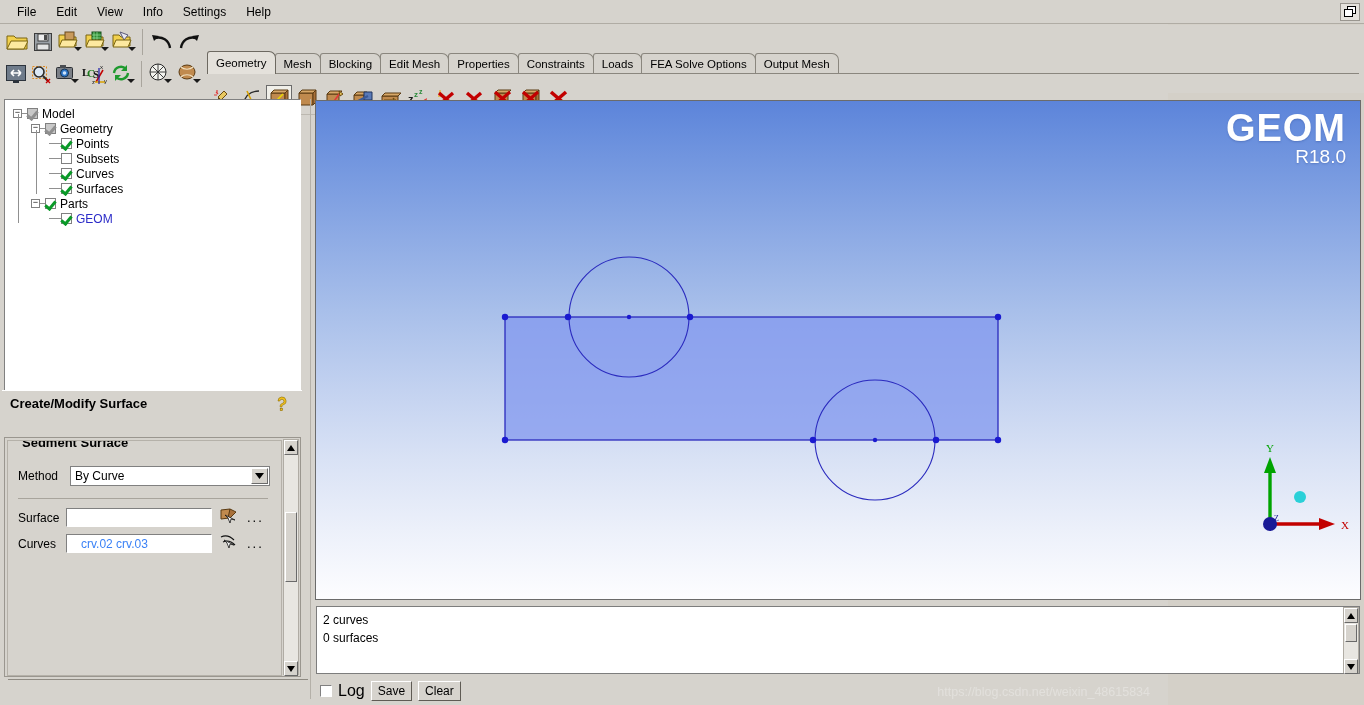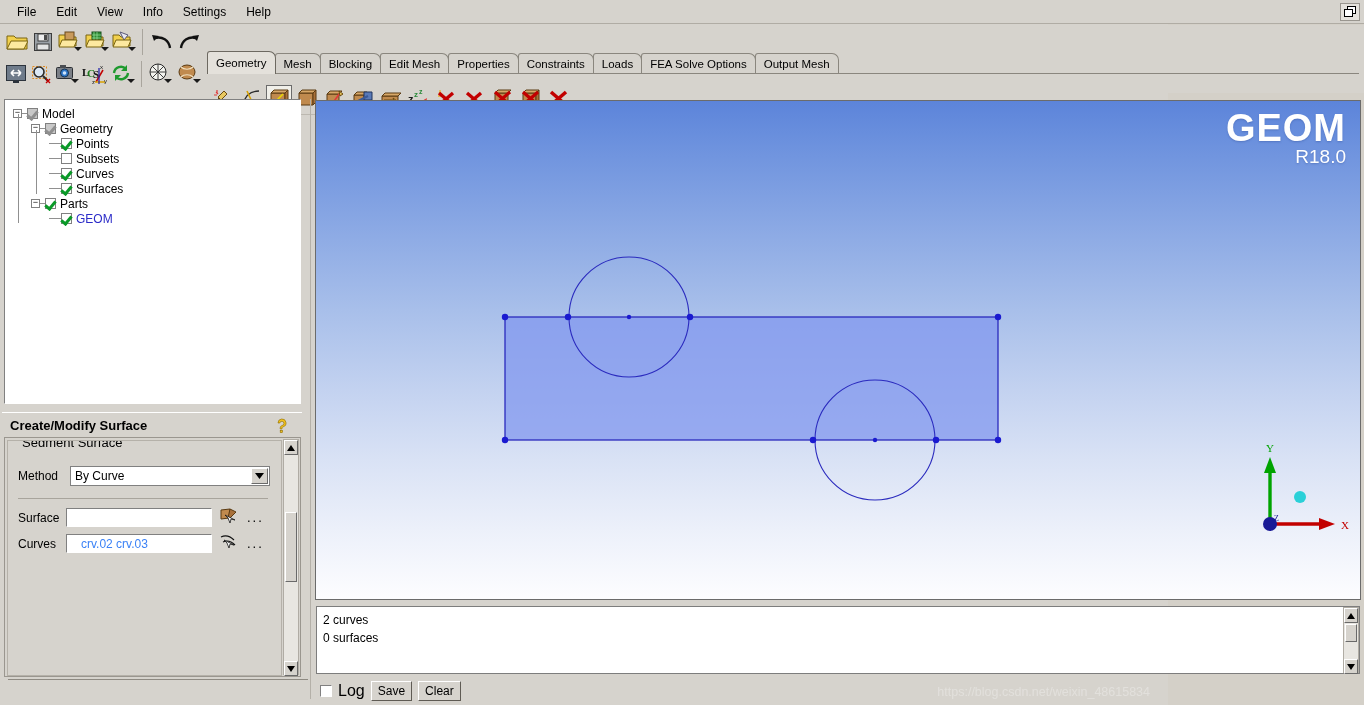--- a/index.html
+++ b/index.html
@@ -137,21 +137,21 @@
     content: ""; position: absolute;
     left: 1px; top: 0px; width: 4px; height: 8px;
     border: solid #0a9a28; border-width: 0 3px 3px 0;
     transform: rotate(40deg);
   }
   .cbx.checked.graychk::after { border-color: #8f8f8f; }
   .tline-v { position: absolute; width: 1px; background: #909090; }
 
   
   .panel-head {
-    position: absolute; left: 2px; top: 412px;
+    position: absolute; left: 2px; top: 390px;
     width: 300px; height: 26px;
     border-top: 1px solid #fff;
     background: #d6d3cd;
     display: flex; align-items: center;
   }
   .panel-title {
     font-size: 13px; font-weight: bold; color: #000;
     margin-left: 8px;
   }
   .help-icon { position: absolute; right: 10px; top: 3px; }
@@ -165,21 +165,21 @@
   }
   .form-inner {
     position: absolute; left: 2px; top: 2px;
     width: 275px; height: 236px;
     background: #d6d3cd;
     border: 1px solid #b5b1a9;
     overflow: hidden;
   }
   .seg-title {
     position: absolute; left: 14px; top: -6px;
-    font-size: 13px; font-weight: normal; color: #000;
+    font-size: 13px; font-weight: bold; color: #000;
     overflow: hidden; height: 12px;
   }
   .frow {
     position: absolute; display: flex; align-items: center;
     font-size: 12px; color: #000;
   }
   .flabel { font-size: 12px; color: #000; }
   .finput {
     background: #fff;
     border: 1px solid #808080;

